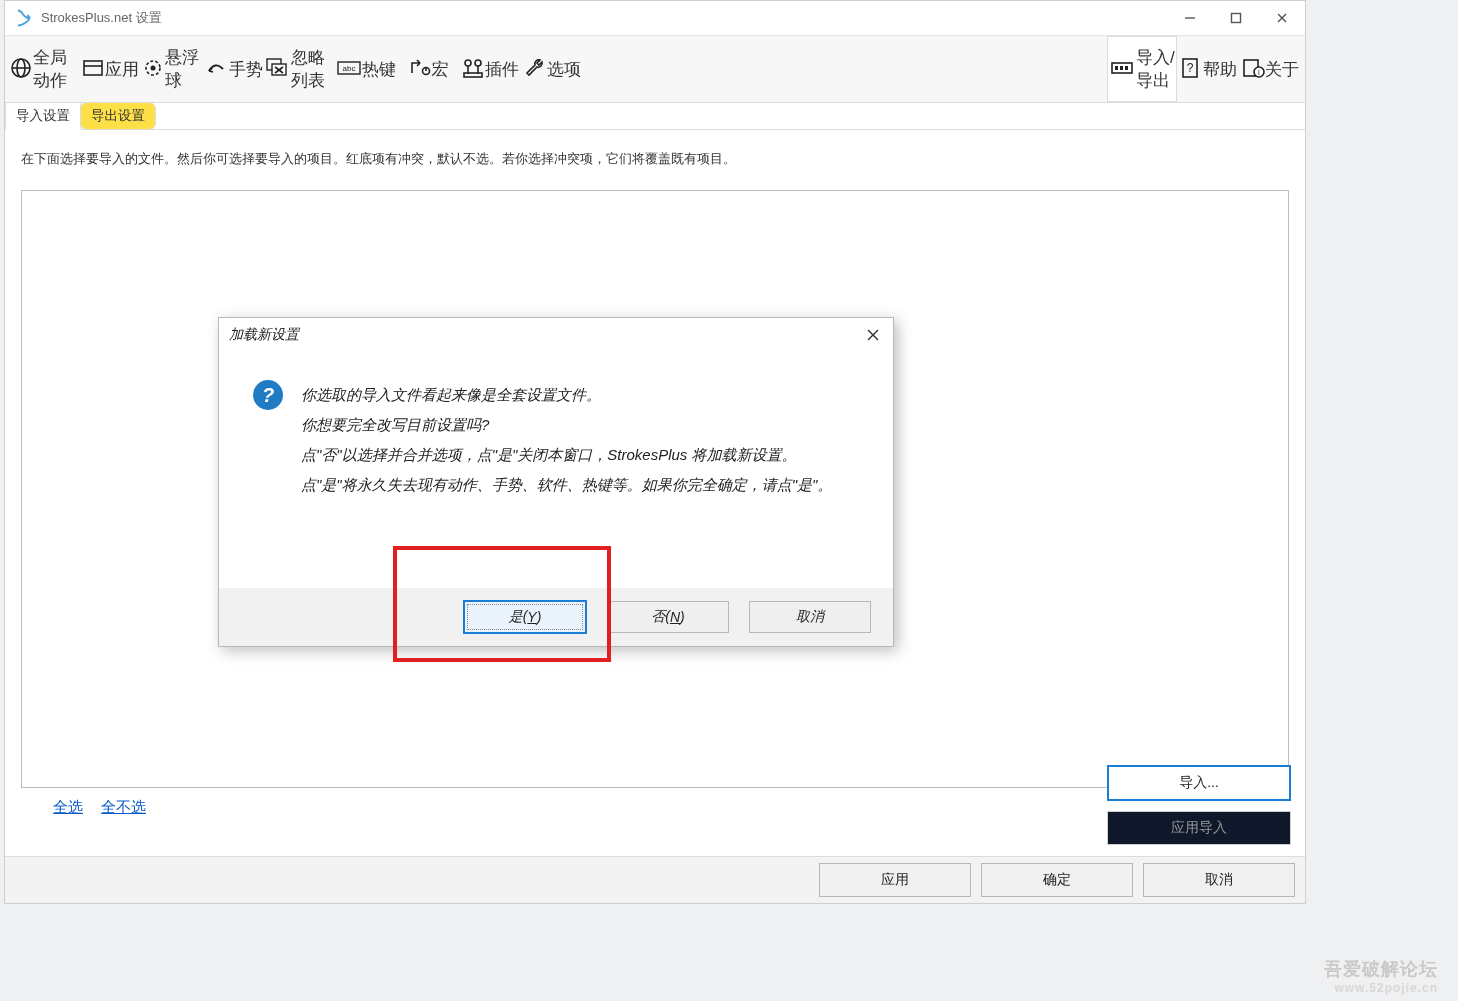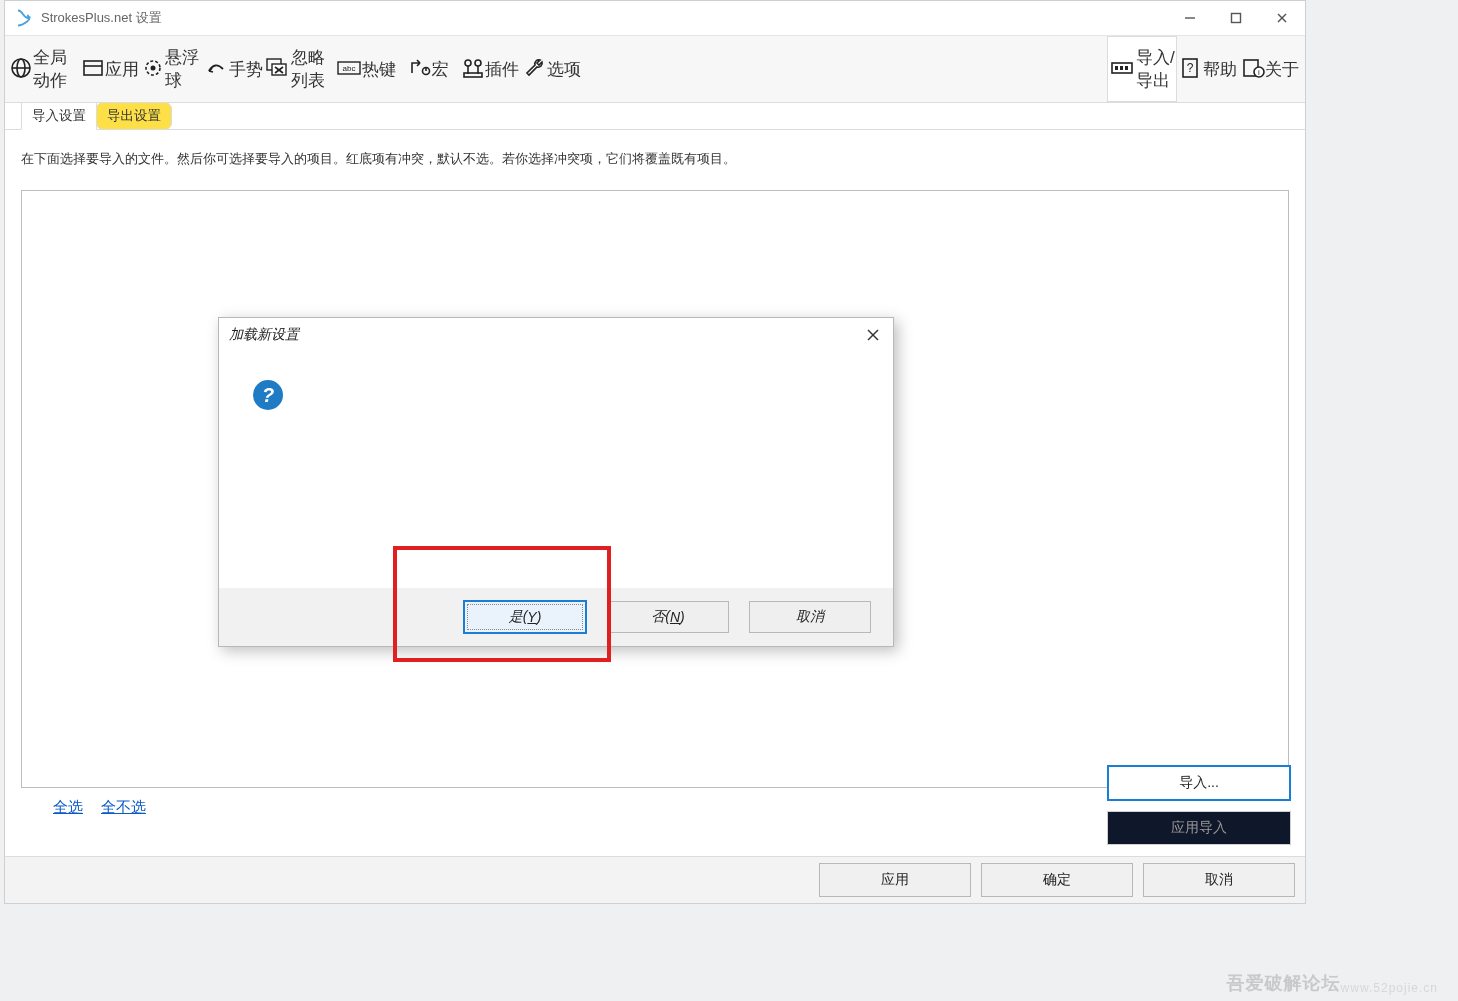--- a/index.html
+++ b/index.html
@@ -9,21 +9,21 @@
 .titlebar .title{flex:0 0 auto;color:#666;font-size:13px;}
 .titlebar .spacer{flex:1;}
 .titlebar .winbtn{width:46px;height:34px;display:flex;align-items:center;justify-content:center;color:#555;}
 .toolbar{height:66px;background:#f7f7f7;border-bottom:1px solid #dcdcdc;display:flex;align-items:stretch;padding:0 4px;}
 .toolbar .tool{width:62px;display:flex;flex-direction:row;align-items:center;justify-content:center;cursor:pointer;}
 .toolbar .tool .icon{height:28px;display:flex;align-items:center;justify-content:center;color:#333;margin-bottom:2px;}
 .toolbar .tool .lbl{font-size:17px;color:#333;}
 .toolbar .tool.wide{width:70px;}
 .toolbar .toolspacer{flex:1;}
 .toolbar .tool.selected{background:#fff;border:1px solid #dcdcdc;box-sizing:border-box;}
-.subtabs{height:26px;display:flex;align-items:flex-end;border-bottom:1px solid #dcdcdc;background:#fff;padding-left:16px;}
+.subtabs{height:26px;display:flex;align-items:flex-end;border-bottom:1px solid #dcdcdc;background:#fff;padding-left:0px;}
 .subtabs .tab{padding:4px 10px;border:1px solid #dcdcdc;border-bottom:1px solid #fff;margin-right:-1px;font-size:13.5px;color:#333;cursor:pointer;background:#fff;position:relative;top:1px;}
 .subtabs .tab.inactive{background:#fde047;border-bottom:1px solid #dcdcdc;border-radius:7px;}
 .content{padding:12px 16px 0 16px;}
 .desc{font-size:13px;color:#333;margin:8px 0 22px 0;}
 .bigbox{height:596px;border:1px solid #bdbdbd;background:#fff;}
 .linkrow{margin-top:10px;display:flex;align-items:center;margin-left:32px;}
 .linkrow a{color:#0a59c8;text-decoration:underline;font-size:15px;margin-right:18px;cursor:pointer;}
 .rightbtns{position:absolute;right:14px;bottom:58px;display:flex;gap:10px;flex-direction:column;}
 .btn{min-width:180px;height:32px;background:#f0f0f0;border:1px solid #b8b8b8;display:flex;align-items:center;justify-content:center;font-size:14px;cursor:pointer;}
 .btn.primary{background:#fff;border:2px solid #1a7fd4;}
@@ -34,22 +34,22 @@
 .modal-title{height:34px;display:flex;align-items:center;padding:0 10px;font-size:14px;color:#222;}
 .modal-title .spacer{flex:1;}
 .modal-title .close{width:20px;height:20px;display:flex;align-items:center;justify-content:center;color:#333;cursor:pointer;}
 .modal-body{padding:28px 24px 0 34px;display:flex;}
 .modal-body .qicon{width:30px;height:30px;border-radius:50%;background:#1f7cc4;display:flex;align-items:center;justify-content:center;color:#fff;font-weight:bold;font-size:20px;flex:0 0 30px;margin-right:18px;}
 .modal-body .txt{flex:1;font-size:15px;line-height:2.0;color:#222;}
 .modal-footer{position:absolute;left:0;right:0;bottom:0;height:58px;background:#f1f1f1;display:flex;align-items:center;justify-content:flex-end;padding-right:22px;gap:20px;}
 .modal-footer .mbtn{width:120px;height:30px;background:#efefef;border:1px solid #b8b8b8;display:flex;align-items:center;justify-content:center;font-size:14px;cursor:pointer;}
 .modal-footer .mbtn.focus{background:#eaf2fb;border:2px solid #1a7fd4;outline:1px dotted #888;outline-offset:-5px;}
 .redbox{position:absolute;border:4px solid #e02020;pointer-events:none;}
-.watermark{position:absolute;right:20px;bottom:6px;color:#c9c9c9;font-size:18px;font-weight:bold;letter-spacing:1px;display:flex;flex-direction:row;align-items:flex-end;}
-.watermark .sub{font-size:12px;color:#d7d7d7;font-weight:normal;}
+.watermark{position:absolute;right:20px;bottom:6px;color:#c9c9c9;font-size:18px;font-weight:bold;letter-spacing:1px;display:flex;flex-direction:column;align-items:flex-end;}
+.watermark .sub{font-size:12px;color:#d7d7d7;font-weight:bold;}
 svg{display:block;}
 u{text-decoration:underline;}
 </style>
 </head>
 <body>
 
 <div class="window">
 
   <div class="titlebar">
     <span class="logo">
@@ -230,20 +230,26 @@
       <span class="spacer"></span>
       <span class="close">
           <svg width="12" height="12">
             <line x1="1" y1="1" x2="11" y2="11" stroke="#333" stroke-width="1.4"></line>
             <line x1="11" y1="1" x2="1" y2="11" stroke="#333" stroke-width="1.4"></line>
           </svg>
         </span>
     </div>
     <div class="modal-body">
       <div class="qicon">?</div>
+      <div class="txt">
+        <div>你选取的导入文件看起来像是全套设置文件。</div>
+        <div>你想要完全改写目前设置吗?</div>
+        <div>点"否"以选择并合并选项，点"是"关闭本窗口，StrokesPlus 将加载新设置。</div>
+        <div>点"是"将永久失去现有动作、手势、软件、热键等。如果你完全确定，请点"是"。</div>
+      </div>
     </div>
     <div class="modal-footer">
       <div class="mbtn focus">
           <span>是(</span>
           <u>Y</u>
           <span>)</span>
         </div>
       <div class="mbtn">
           <span>否(</span>
           <u>N</u>

